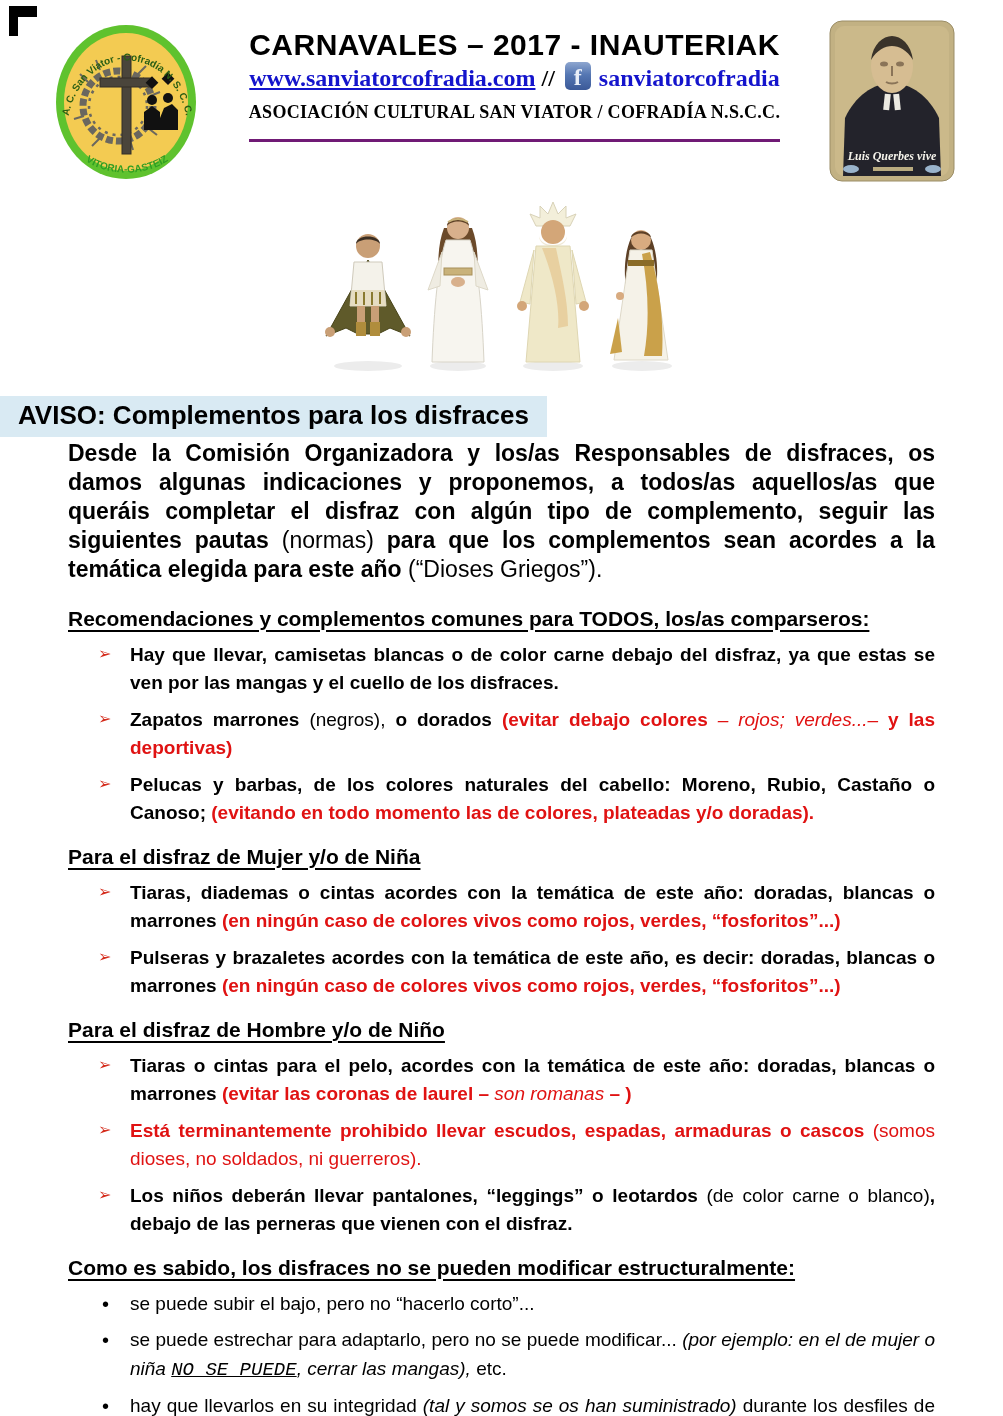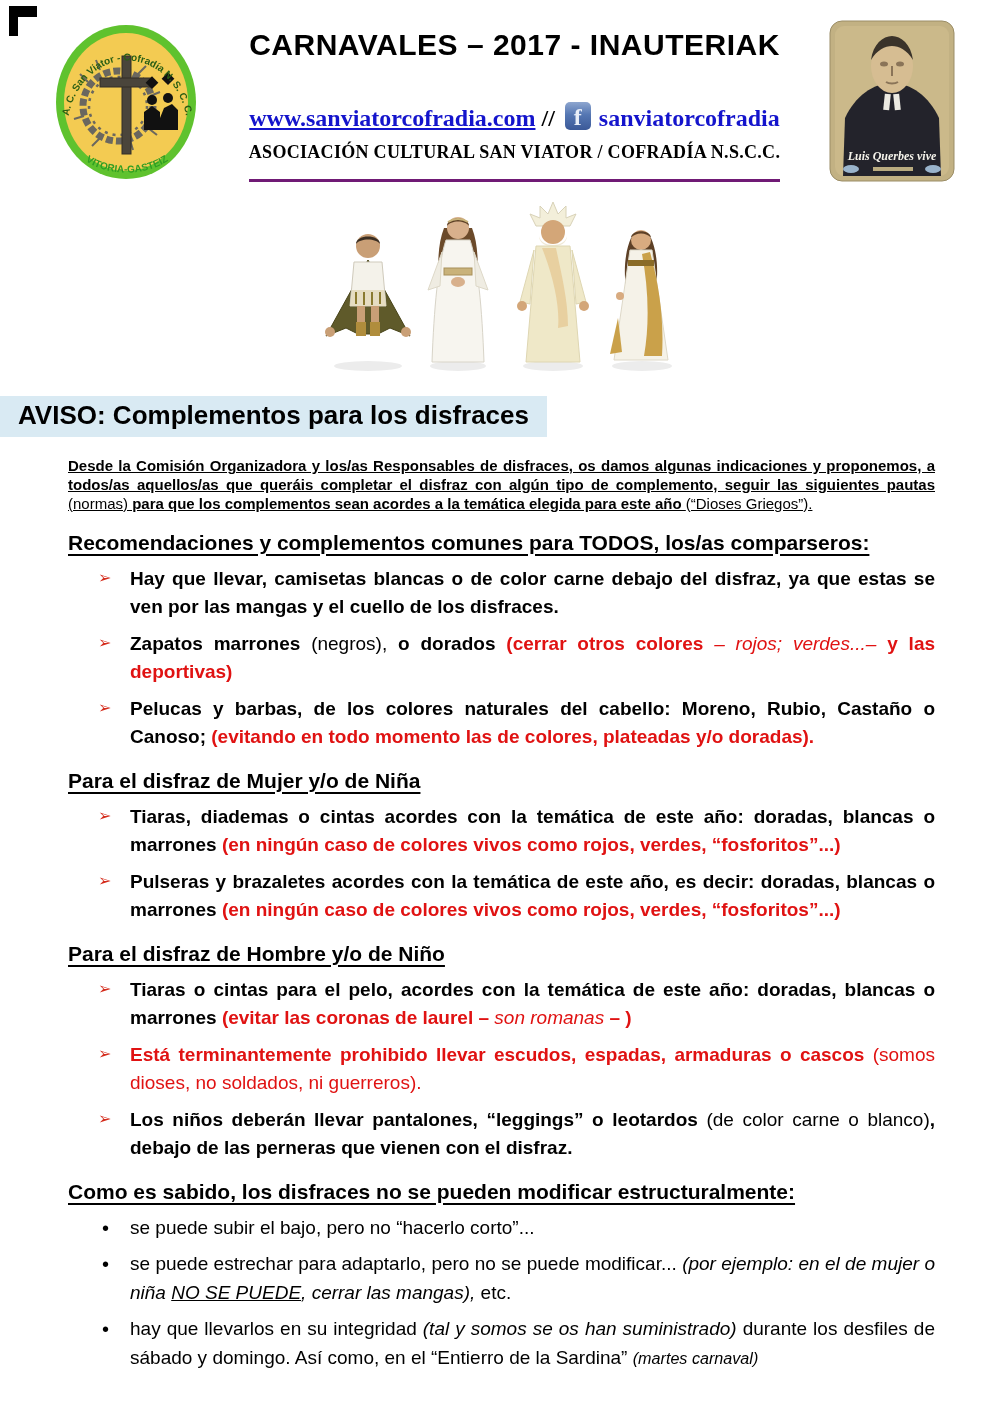--- a/index.html
+++ b/index.html
@@ -14,21 +14,21 @@
   .page{width:1003px;min-height:1416px;margin:0 auto;background:#fff;position:relative;overflow:hidden;}
 
   
   .corner-mark-h{position:absolute;top:6px;left:9px;width:28px;height:11px;background:#000;}
   .corner-mark-v{position:absolute;top:6px;left:9px;width:9px;height:30px;background:#000;}
 
   
   .header{display:flex;align-items:flex-start;padding:20px 48px 0 52px;}
   .header-center{flex:1;text-align:center;padding-top:8px;}
   .doc-title{font-size:30px;font-weight:bold;letter-spacing:.5px;}
-  .link-row{margin-top:40px;font-family:"Liberation Serif",serif;font-size:24px;font-weight:bold;}
+  .link-row{font-family:"Liberation Serif",serif;font-size:24px;font-weight:bold;}
   .website{color:var(--blue);text-decoration:underline;}
   .fb-name{color:var(--blue);text-decoration:none;}
   .sep{color:#000;padding:0 6px;}
   .fb-icon{display:inline-block;width:26px;height:28px;border-radius:5px;
     background:linear-gradient(#8ea6cf 0%,#5577b3 45%,#3b5998 100%);
     color:#e8eef8;font-family:"Liberation Serif",serif;font-weight:bold;font-size:24px;
     line-height:30px;text-align:center;vertical-align:-4px;margin:0 8px 0 4px;overflow:hidden;}
   .assoc-row{margin-top:10px;}
   .assoc{display:inline-block;font-family:"Liberation Serif",serif;font-size:18px;font-weight:bold;
     border-bottom:3px solid #701a75;padding-bottom:16px;letter-spacing:.3px;}
@@ -36,37 +36,37 @@
   
   .costumes-wrap{text-align:center;margin-top:16px;}
 
   
   .aviso-wrap{margin-top:14px;}
   .aviso{display:inline-block;background:var(--aviso-bg);font-size:26px;font-weight:bold;
     padding:4px 18px 6px;}
 
   
   .content{padding:0 68px;}
-  .intro{margin-top:20px;font-size:15px;line-height:1.26;text-align:justify;text-decoration:underline;}
+  .intro{margin-top:2px;font-size:23px;line-height:1.26;text-align:justify;}
 
   .section{margin-top:17px;}
   .section-heading{display:inline-block;font-size:21px;font-weight:bold;
     text-decoration:underline;text-decoration-thickness:2px;text-underline-offset:4px;}
   ul.blist{list-style:none;margin:10px 0 0;padding:0 0 0 62px;}
   ul.blist li{position:relative;margin-bottom:8px;font-size:19px;line-height:1.5;text-align:justify;}
   .marker{position:absolute;left:-32px;top:1px;font-size:16px;color:#d42a1a;font-weight:normal;}
   ul.dotlist li .marker{color:#000;font-size:20px;left:-28px;top:-1px;}
 
   .seg-b{font-weight:bold;}
   .seg-n{font-weight:normal;}
   .seg-rb{font-weight:bold;color:var(--red);}
   .seg-r{font-weight:normal;color:var(--red);}
   .seg-ri{font-weight:normal;font-style:italic;color:var(--red);}
   .seg-i{font-weight:normal;font-style:italic;}
-  .seg-iu{font-weight:normal;font-style:italic;text-decoration:underline;}
+  .seg-iu{font-weight:normal;font-style:italic;text-decoration:underline;font-family:Liberation Mono, monospace;}
   .seg-is{font-weight:normal;font-style:italic;font-size:0.85em;}
 </style>
 </head>
 <body>
 
 <div class="page">
 
   <div class="corner-mark-h"></div>
   <div class="corner-mark-v"></div>
 
@@ -204,21 +204,21 @@
     <span class="aviso">AVISO: Complementos para los disfraces</span>
   </div>
 
   <div class="content">
 
     <p class="intro"><span class="seg-b">Desde la Comisión Organizadora y los/as Responsables de disfraces, os damos algunas indicaciones y proponemos, a todos/as aquellos/as que queráis completar el disfraz con algún tipo de complemento, seguir las siguientes pautas </span><span class="seg-n">(normas)</span><span class="seg-b"> para que los complementos sean acordes a la temática elegida para este año </span><span class="seg-n">(“Dioses Griegos”).</span></p>
 
     <div id="sections">
         <div class="section"><div class="section-heading">Recomendaciones y complementos comunes para TODOS, los/as comparseros:</div><ul class="blist">
             <li><span class="marker">➢</span><span><span class="seg-b">Hay que llevar, camisetas blancas o de color carne debajo del disfraz, ya que estas se ven por las mangas y el cuello de los disfraces.</span></span></li>
-            <li><span class="marker">➢</span><span><span class="seg-b">Zapatos marrones </span><span class="seg-n">(negros), </span><span class="seg-b">o dorados </span><span class="seg-rb">(cerrar otros colores </span><span class="seg-ri">– rojos; verdes...– </span><span class="seg-rb">y las deportivas)</span></span></li>
+            <li><span class="marker">➢</span><span><span class="seg-b">Zapatos marrones </span><span class="seg-n">(negros), </span><span class="seg-b">o dorados </span><span class="seg-rb">(evitar debajo colores </span><span class="seg-ri">– rojos; verdes...– </span><span class="seg-rb">y las deportivas)</span></span></li>
             <li><span class="marker">➢</span><span><span class="seg-b">Pelucas y barbas, de los colores naturales del cabello: Moreno, Rubio, Castaño o Canoso; </span><span class="seg-rb">(evitando en todo momento las de colores, plateadas y/o doradas).</span></span></li>
           </ul></div>
         <div class="section"><div class="section-heading">Para el disfraz de Mujer y/o de Niña</div><ul class="blist">
             <li><span class="marker">➢</span><span><span class="seg-b">Tiaras, diademas o cintas acordes con la temática de este año: doradas, blancas o marrones </span><span class="seg-rb">(en ningún caso de colores vivos como rojos, verdes, “fosforitos”...)</span></span></li>
             <li><span class="marker">➢</span><span><span class="seg-b">Pulseras y brazaletes acordes con la temática de este año, es decir: doradas, blancas o marrones </span><span class="seg-rb">(en ningún caso de colores vivos como rojos, verdes, “fosforitos”...)</span></span></li>
           </ul></div>
         <div class="section"><div class="section-heading">Para el disfraz de Hombre y/o de Niño</div><ul class="blist">
             <li><span class="marker">➢</span><span><span class="seg-b">Tiaras o cintas para el pelo, acordes con la temática de este año: doradas, blancas o marrones </span><span class="seg-rb">(evitar las coronas de laurel – </span><span class="seg-ri">son romanas</span><span class="seg-rb"> – )</span></span></li>
             <li><span class="marker">➢</span><span><span class="seg-rb">Está terminantemente prohibido llevar escudos, espadas, armaduras o cascos </span><span class="seg-r">(somos dioses, no soldados, ni guerreros).</span></span></li>
             <li><span class="marker">➢</span><span><span class="seg-b">Los niños deberán llevar pantalones, “leggings” o leotardos </span><span class="seg-n">(de color carne o blanco)</span><span class="seg-b">, debajo de las perneras que vienen con el disfraz.</span></span></li>

